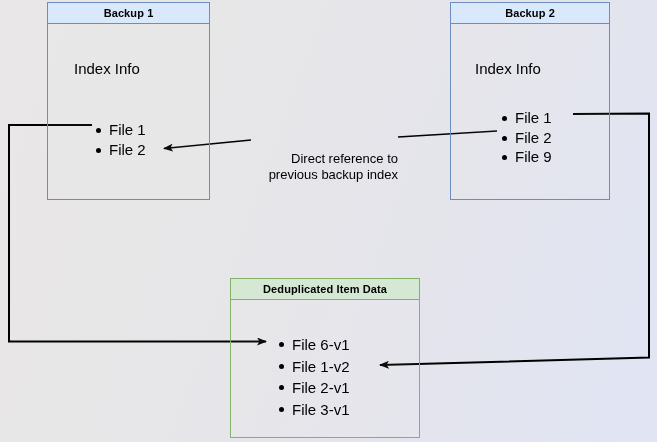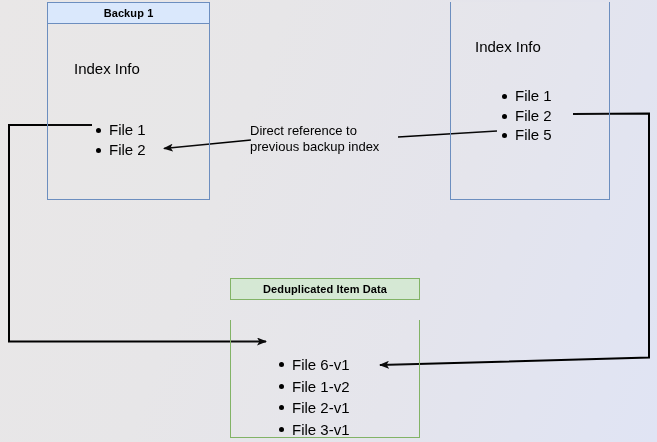--- a/index.html
+++ b/index.html
@@ -93,25 +93,26 @@
     left: 3px;
     top: 8px;
     width: 5px;
     height: 5px;
     border-radius: 50%;
     background: #000;
   }
 
   .center-label {
     position: absolute;
-    text-align: left;
+    text-align: right;
     font-size: 13px;
     line-height: 16px;
     color: #000;
     white-space: nowrap;
+    margin-top: 28px;
   }
 
   svg.edges {
     position: absolute;
     left: 0; top: 0;
     width: 657px;
     height: 442px;
     pointer-events: none;
   }
 </style>
@@ -140,36 +141,37 @@
     <div class="body">
       <div class="index-label" style="left:26px; top:36px;">Index Info</div>
       <ul class="filelist" style="left:45px; top:96px;">
         <li>File 1</li>
         <li>File 2</li>
       </ul>
     </div>
   </div>
 
   <div class="node blue" style="left:450px; top:2px; width:160px; height:198px;">
+    <div class="hdr">Backup 2</div>
     <div class="body">
       <div class="index-label" style="left:24px; top:36px;">Index Info</div>
       <ul class="filelist" style="left:48px; top:84px;">
         <li>File 1</li>
         <li>File 2</li>
-        <li>File 5</li>
+        <li>File 9</li>
       </ul>
     </div>
   </div>
 
   <div class="center-label" style="left:250px; top:123px; width:148px;">
     <div>Direct reference to</div>
     <div>previous backup index</div>
   </div>
 
-  <div class="node green" style="left:230px; top:278px; width:190px; height:160px;gap:20px;">
+  <div class="node green" style="left:230px; top:278px; width:190px; height:160px;">
     <div class="hdr">Deduplicated Item Data</div>
     <div class="body">
       <ul class="filelist" style="left:45px; top:34px; line-height:21.5px;">
         <li style="line-height:21.5px;">File 6-v1</li>
         <li style="line-height:21.5px;text-align:right;">File 1-v2</li>
         <li style="line-height:21.5px;">File 2-v1</li>
         <li style="line-height:21.5px;">File 3-v1</li>
       </ul>
     </div>
   </div>

